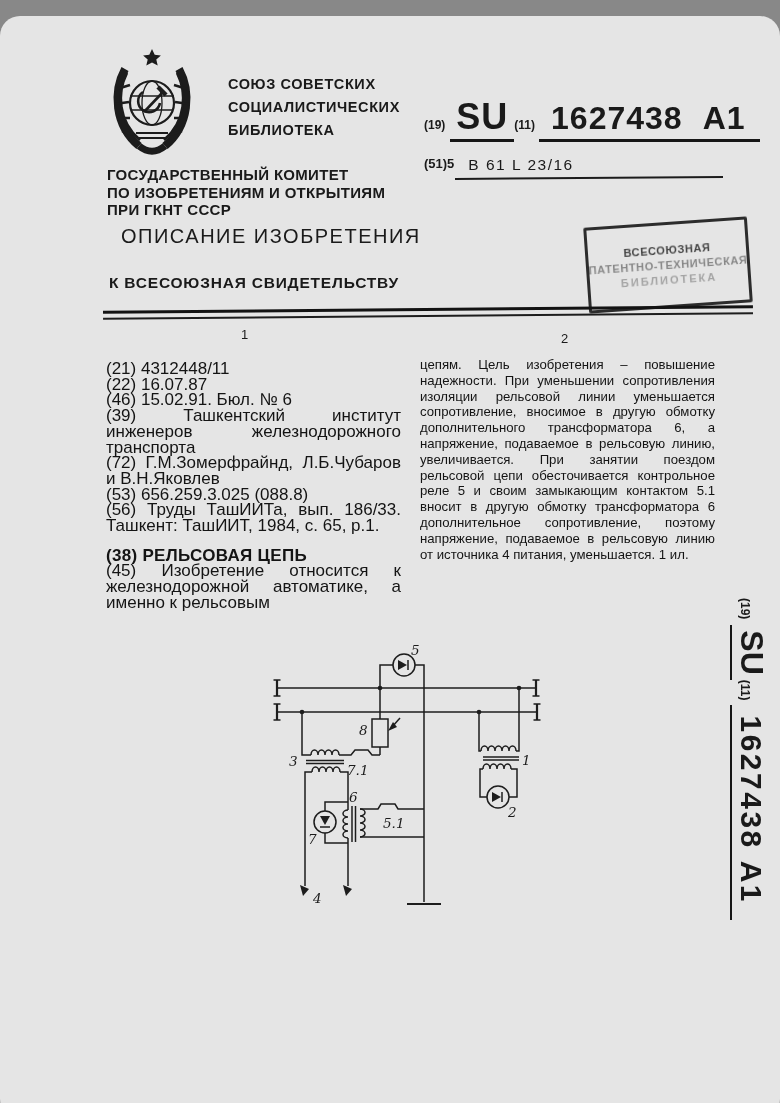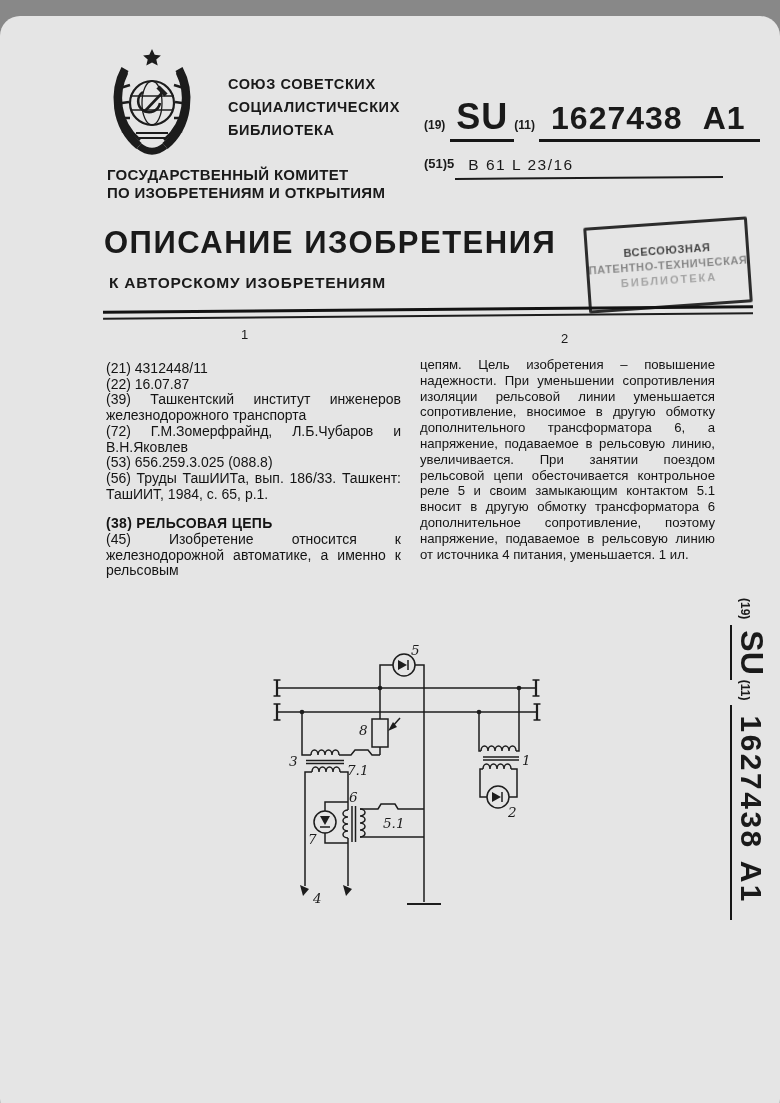--- a/index.html
+++ b/index.html
@@ -14,38 +14,38 @@
   .code-small{font-size:12px;font-weight:700;}
   .su{font-size:36px;font-weight:700;border-bottom:3px solid #161616;padding:0 6px 1px 6px;margin-left:5px;letter-spacing:1px;}
   .numwrap{border-bottom:3px solid #161616;padding:0 14px 2px 12px;margin-left:4px;letter-spacing:1px;}
   .pubnum{font-size:32px;font-weight:700;}
   .kind{font-size:32px;font-weight:700;margin-left:20px;}
   .ipc{left:424px;top:140px;display:flex;align-items:flex-start;white-space:nowrap;}
   .ipc-code{font-size:13px;font-weight:700;}
   .ipc-val{font-size:15.5px;font-weight:400;margin-left:14px;letter-spacing:1.5px;}
   .ipc-line{left:455px;top:161px;width:268px;height:2px;background:#1c1c1c;transform:rotate(-.4deg);}
 
-  .doc-title{left:104px;top:209px;font-size:31px;font-weight:700;letter-spacing:1.5px;white-space:nowrap;}
+  .doc-title{left:121px;top:209px;font-size:20px;font-weight:400;letter-spacing:1.5px;white-space:nowrap;}
   .doc-subtitle{left:109px;top:258px;font-size:15.5px;font-weight:600;letter-spacing:.8px;white-space:nowrap;}
 
   .stamp{left:586px;top:206px;width:158px;height:80px;border:3px solid #2c2c2c;border-radius:2px;
          transform:rotate(-4deg);display:flex;flex-direction:column;align-items:center;justify-content:center;
          gap:3px;filter:blur(.35px);}
   .stamp span{font-size:11px;font-weight:700;letter-spacing:.6px;color:#2a2a2a;white-space:nowrap;}
   .stamp .s1{opacity:.85;} .stamp .s2{opacity:.5;} .stamp .s3{opacity:.35;letter-spacing:2px;}
 
   .rule{left:103px;top:292px;width:650px;transform:rotate(-.5deg);}
   .rule .r1{height:3.4px;background:#131313;}
   .rule .r2{height:1.8px;background:#1d1d1d;margin-top:3.6px;}
 
   .colnum{font-size:13px;}
   .cn1{left:241px;top:311px;} .cn2{left:561px;top:315px;}
 
   
-  .leftcol{left:106px;top:345px;width:295px;font-size:14px;line-height:15.7px;text-align:justify;color:#141414;}
+  .leftcol{left:106px;top:345px;width:295px;font-size:17px;line-height:15.7px;text-align:justify;color:#141414;}
   .rightcol{left:420px;top:341px;width:295px;font-size:13.2px;line-height:15.8px;text-align:justify;color:#141414;}
   .leftcol p,.rightcol p{margin:0;}
   .t54{font-weight:700;margin-top:14px !important;letter-spacing:.3px;}
 
   
   .diagram{left:252px;top:608px;}
   .diagram path,.diagram line,.diagram circle.sym,.diagram rect{stroke:#1d1d1d;stroke-width:1.5;fill:none;}
   .diagram .thick{stroke-width:2.2;}
   .diagram .dot{fill:#1d1d1d;stroke:none;}
   .diagram .fil{fill:#1d1d1d;stroke:none;}
@@ -93,55 +93,57 @@
   </svg>
 
   <div class="abs union">
     <div>СОЮЗ СОВЕТСКИХ</div>
     <div>СОЦИАЛИСТИЧЕСКИХ</div>
     <div>БИБЛИОТЕКА</div>
   </div>
   <div class="abs committee">
     <div>ГОСУДАРСТВЕННЫЙ КОМИТЕТ</div>
     <div>ПО ИЗОБРЕТЕНИЯМ И ОТКРЫТИЯМ</div>
+    <div>ПРИ ГКНТ СССР</div>
   </div>
 
   <div class="abs docid">
     <span class="code-small">(19)</span>
     <span class="su">SU</span>
     <span class="code-small">(11)</span>
     <span class="numwrap"><span class="pubnum">1627438</span><span class="kind">А1</span></span>
   </div>
 
   <div class="abs ipc">
     <span class="ipc-code">(51)5</span>
     <span class="ipc-val">В 61 L 23/16</span>
   </div>
   <div class="abs ipc-line"></div>
 
   <div class="abs doc-title">ОПИСАНИЕ ИЗОБРЕТЕНИЯ</div>
-  <div class="abs doc-subtitle">К АВТОРСКОМУ ИЗОБРЕТЕНИЯМ</div>
+  <div class="abs doc-subtitle">К ВСЕСОЮЗНАЯ СВИДЕТЕЛЬСТВУ</div>
 
   <div class="abs stamp">
     <span class="s1">ВСЕСОЮЗНАЯ</span>
     <span class="s2">ПАТЕНТНО-ТЕХНИЧЕСКАЯ</span>
     <span class="s3">БИБЛИОТЕКА</span>
   </div>
 
   <div class="abs rule">
     <div class="r1"></div>
       <div class="r2"></div>
   </div>
 
   <div class="abs colnum cn1">1</div>
   <div class="abs colnum cn2">2</div>
 
   <div class="abs leftcol">
     <p>(21) 4312448/11</p>
     <p>(22) 16.07.87</p>
+    <p>(46) 15.02.91. Бюл. № 6</p>
     <p>(39) Ташкентский институт инженеров железнодорожного транспорта</p>
     <p>(72) Г.М.Зомерфрайнд, Л.Б.Чубаров и В.Н.Яковлев</p>
     <p>(53) 656.259.3.025 (088.8)</p>
     <p>(56) Труды ТашИИТа, вып. 186/33. Ташкент: ТашИИТ, 1984, с. 65, р.1.</p>
     <p class="t54">(38) РЕЛЬСОВАЯ ЦЕПЬ</p>
     <p>(45) Изобретение относится к железнодорожной автоматике, а именно к рельсовым</p>
   </div>
 
   <div class="abs rightcol">
     <p>цепям. Цель изобретения – повышение надежности. При уменьшении сопротивления изоляции рельсовой линии уменьшается сопротивление, вносимое в другую обмотку дополнительного трансформатора 6, а напряжение, подаваемое в рельсовую линию, увеличивается. При занятии поездом рельсовой цепи обесточивается контрольное реле 5 и своим замыкающим контактом 5.1 вносит в другую обмотку трансформатора 6 дополнительное сопротивление, поэтому напряжение, подаваемое в рельсовую линию от источника 4 питания, уменьшается. 1 ил.</p>

